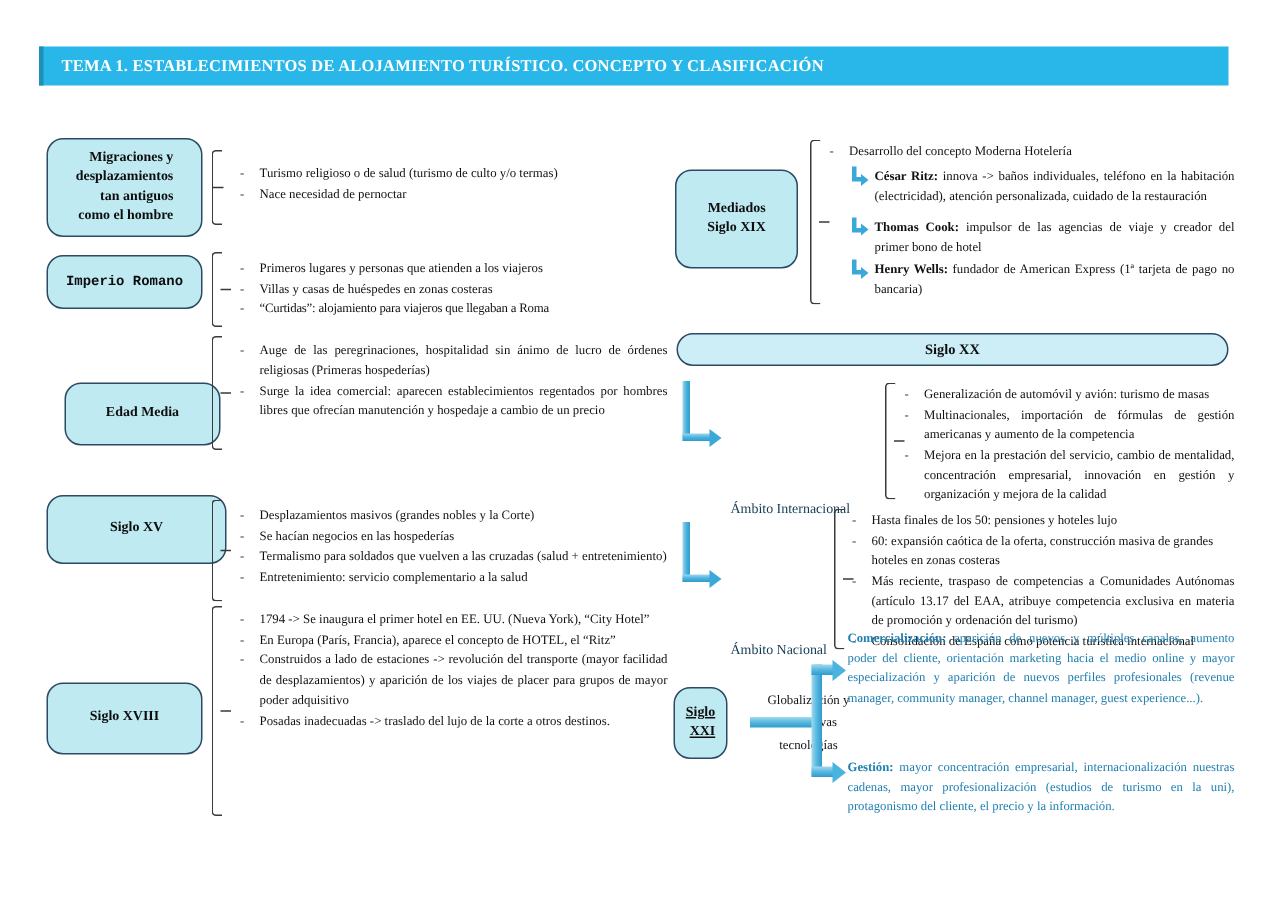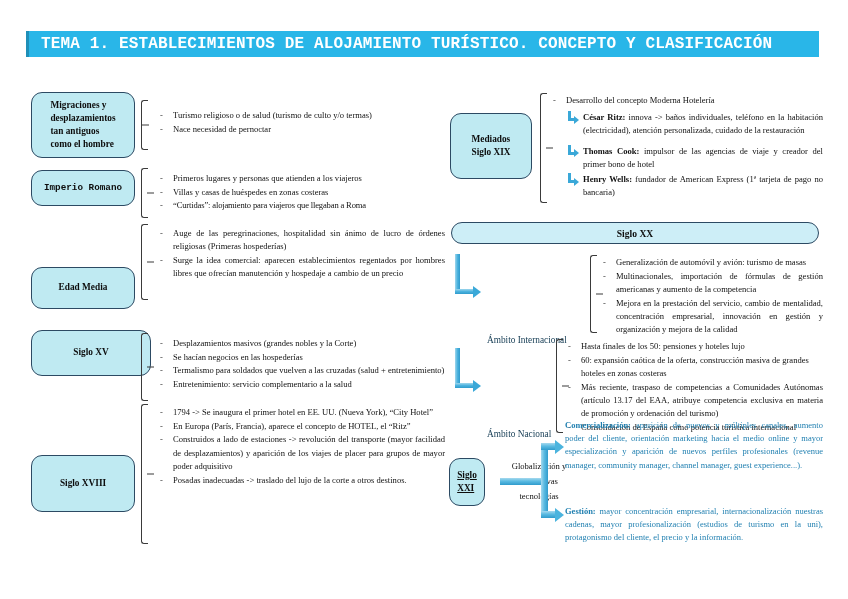--- a/index.html
+++ b/index.html
@@ -16,22 +16,22 @@
 
   
   .title-bar{
     position:absolute;left:26px;top:31px;width:793px;height:26px;
     background:#29b6e8;
     border-left:3px solid #1f8fb8;
     box-sizing:border-box;
     display:flex;align-items:center;
   }
   .title-bar .txt{
-    font-family:Liberation Mono, monospace;
-    font-weight:bold;font-size:16px;letter-spacing:.15px;
+    font-family:Liberation Serif, serif;
+    font-weight:bold;font-size:11px;letter-spacing:.15px;
     color:#ffffff;padding-left:12px;white-space:nowrap;
   }
   .subtitle-bar{
     position:absolute;left:26px;top:62px;width:793px;height:22px;
     background:#dbeaf3;
     display:flex;align-items:center;
   }
   .subtitle-bar .txt{
     font-family:"Liberation Serif", serif;
     font-size:10.6px;font-weight:600;letter-spacing:.55px;
@@ -39,21 +39,21 @@
   }
 
   
   .box{
     position:absolute;
     background:#bfeaf2;
     border:1.3px solid #2c4a63;
     border-radius:11px;
     box-sizing:border-box;
     display:flex;align-items:center;justify-content:center;
-    text-align:left;
+    text-align:right;
     font-family:"Liberation Serif", serif;
     font-weight:bold;font-size:9.3px;
     color:#0d0d0d;
     line-height:1.42;
     padding:2px 4px;
   }
   .box span{display:block;}
 
   
   .brace{
@@ -195,21 +195,21 @@
     <div class="row">
       <div class="dash">-</div>
       <div class="body nj">Villas y casas de huéspedes en zonas costeras</div>
     </div>
     <div class="row">
       <div class="dash">-</div>
       <div class="body nj" style="font-weight:normal;letter-spacing:-0.15px;">“Curtidas”: alojamiento para viajeros que llegaban a Roma</div>
     </div>
   </div>
 
-  <div class="box" style="left:31px;top:255px;width:104px;height:42px;margin-top:12px;">
+  <div class="box" style="left:43px;top:255px;width:104px;height:42px;">
     <div>
         <span>Edad Media</span>
       </div>
   </div>
   <div class="brace nub" style="left:141px;top:224px;height:76px;"></div>
   <div class="bl" style="left:160px;top:227px;width:285px;">
     <div class="row">
       <div class="dash">-</div>
       <div class="body">Auge de las peregrinaciones, hospitalidad sin ánimo de lucro de órdenes religiosas (Primeras hospederías)</div>
     </div>
@@ -237,21 +237,21 @@
     <div class="row">
       <div class="dash">-</div>
       <div class="body">Termalismo para soldados que vuelven a las cruzadas (salud + entretenimiento)</div>
     </div>
     <div class="row">
       <div class="dash">-</div>
       <div class="body nj">Entretenimiento: servicio complementario a la salud</div>
     </div>
   </div>
 
-  <div class="box" style="left:31px;top:455px;width:104px;height:57px;">
+  <div class="box" style="left:31px;top:455px;width:104px;height:48px;">
     <div>
         <span>Siglo XVIII</span>
       </div>
   </div>
   <div class="brace nub" style="left:141px;top:404px;height:140px;"></div>
   <div class="bl" style="left:160px;top:406px;width:285px;">
     <div class="row">
       <div class="dash">-</div>
       <div class="body nj">1794 -&gt; Se inaugura el primer hotel en EE. UU. (Nueva York), “City Hotel”</div>
     </div>

